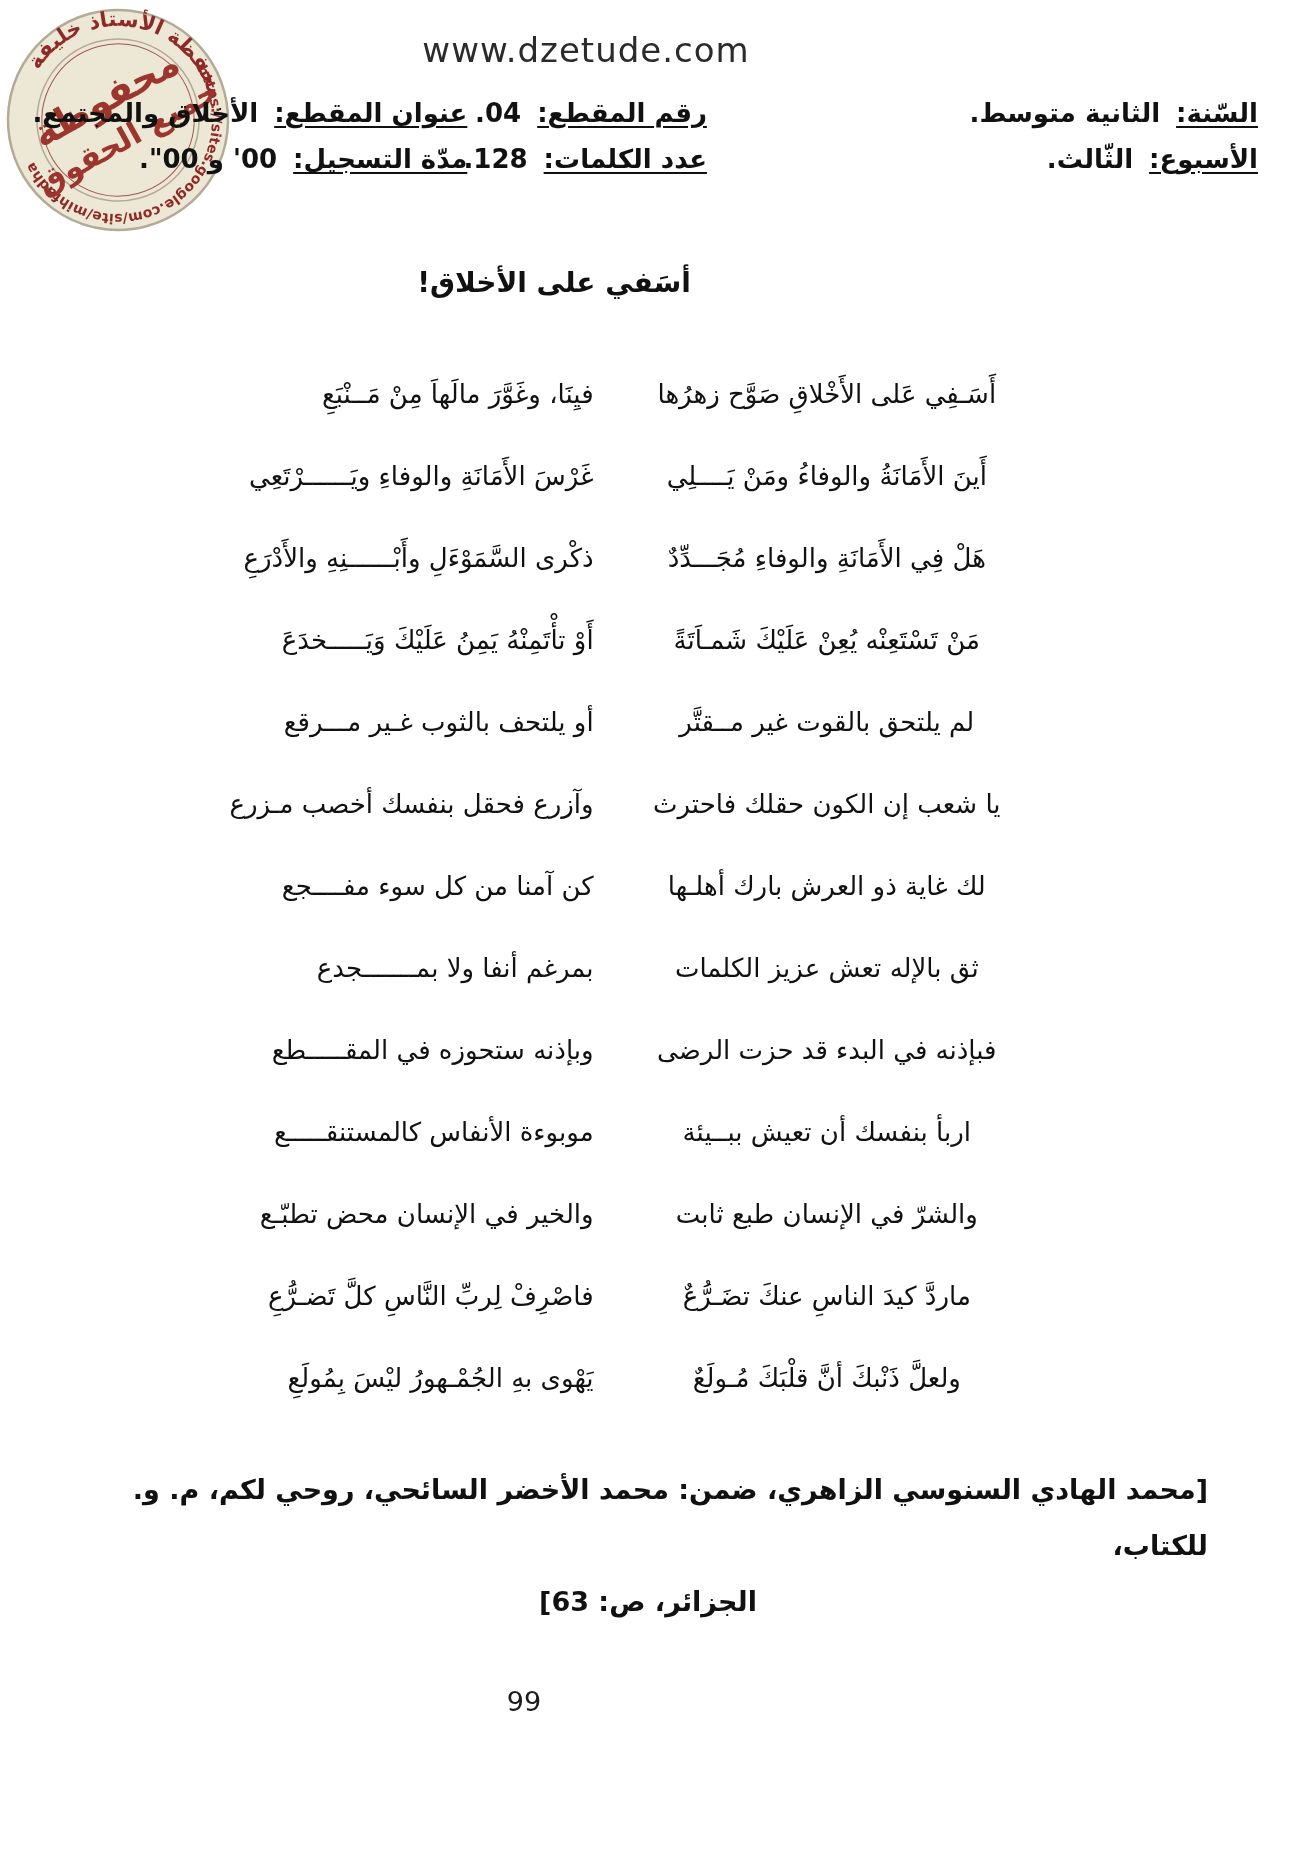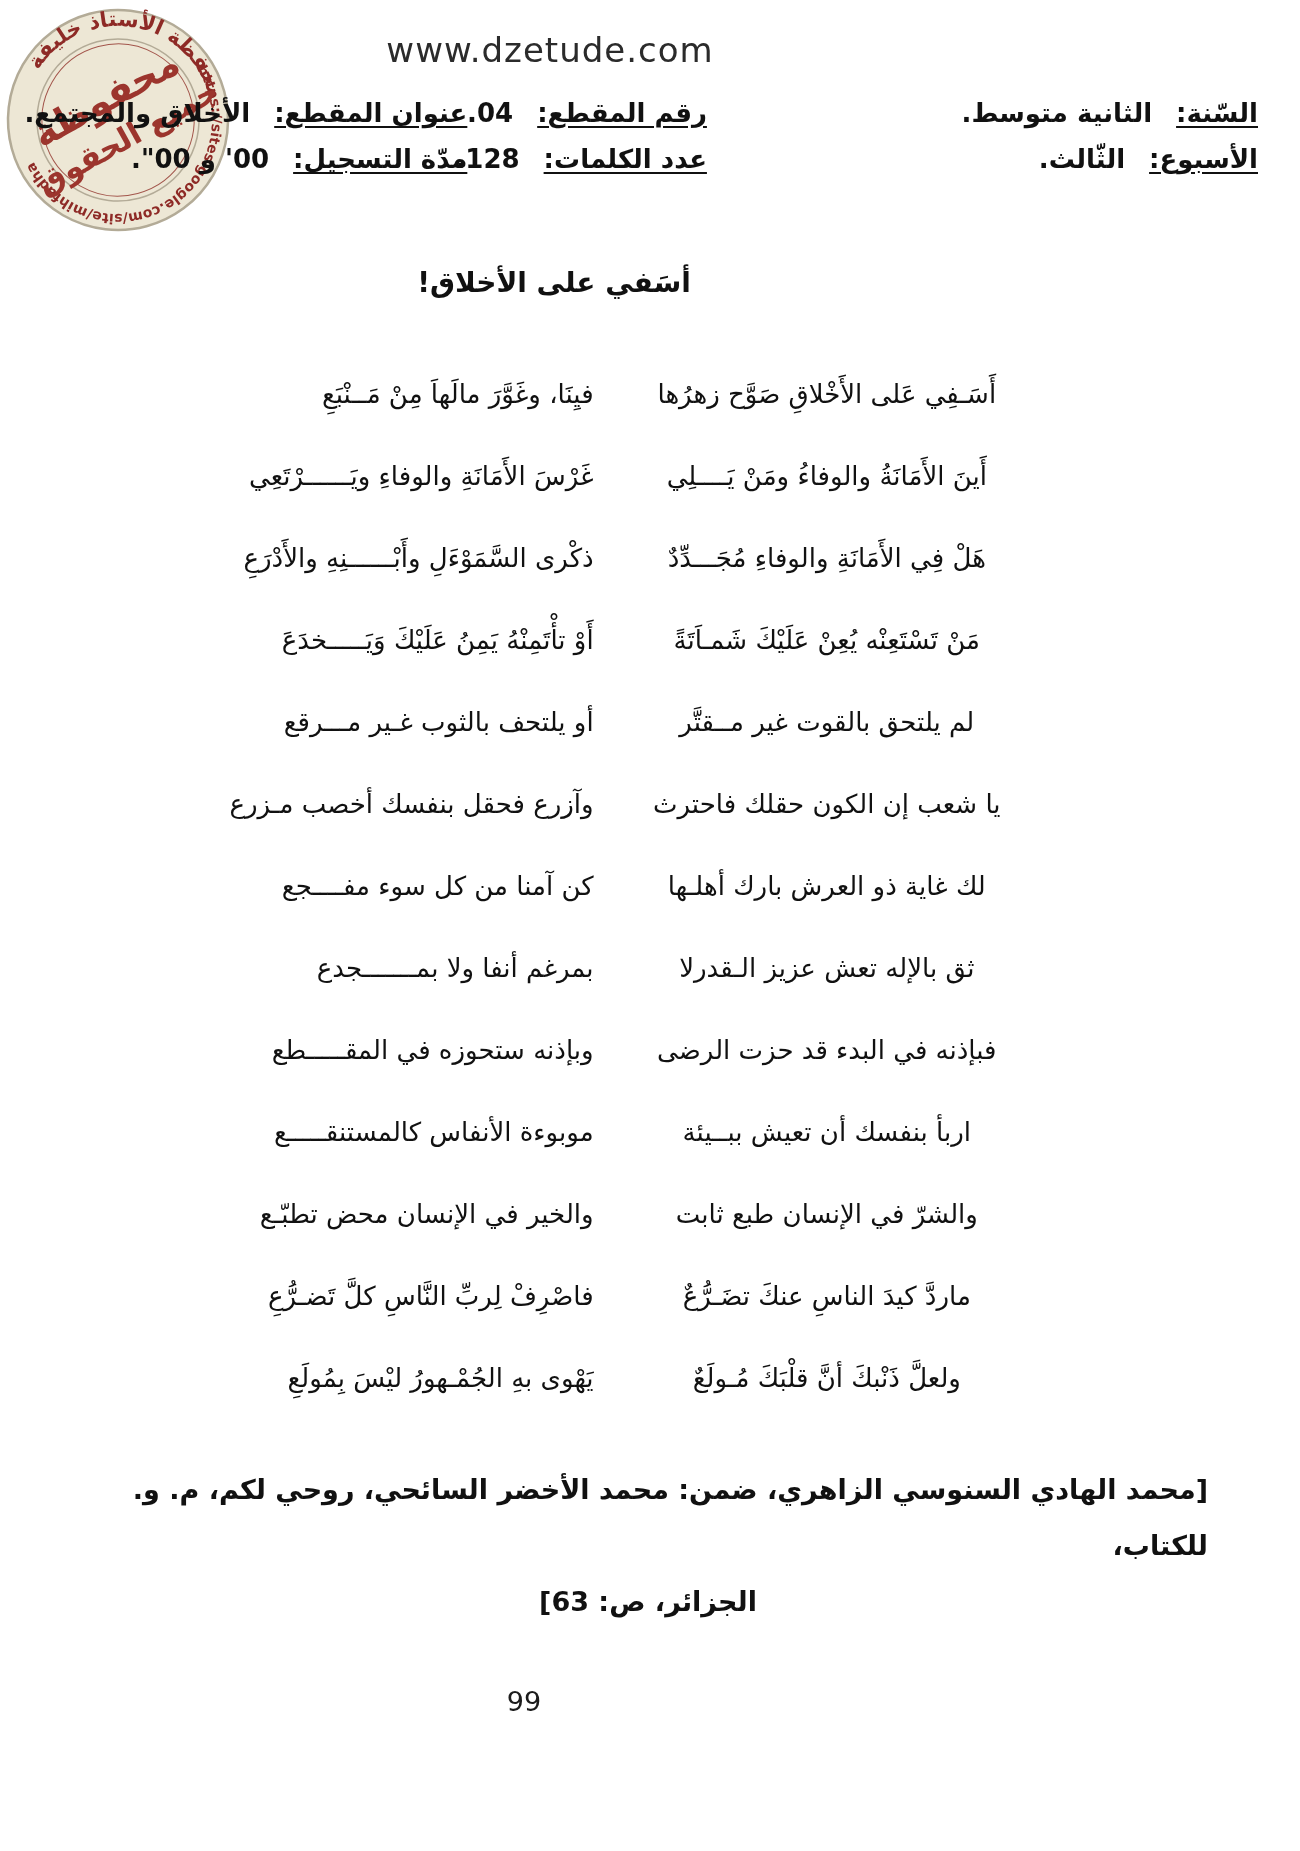--- a/index.html
+++ b/index.html
@@ -5,30 +5,30 @@
   html,body{margin:0;padding:0;}
   body{
     width:1300px;height:1851px;position:relative;background:#ffffff;
     font-family:"DejaVu Sans", sans-serif;color:#111;overflow:hidden;
   }
   
   .stamp{position:absolute;top:4px;left:2px;}
   
   .site{
     position:absolute;top:30px;left:0;width:1100px;text-align:center;
-    font-size:34px;color:#2b2b2b;letter-spacing:1px;
+    font-size:34px;color:#2b2b2b;letter-spacing:1px;padding-left:36px;
   }
   
   .meta{
     position:absolute;top:98px;right:42px;left:60px;direction:rtl;
     font-size:26px;font-weight:bold;
   }
   .meta-row{display:grid;grid-template-columns:46% 20% 34%;margin-bottom:16px;}
   .meta-cell{text-align:right;white-space:nowrap;}
-  .lbl{text-decoration:underline;text-underline-offset:4px;margin-left:24px;}
+  .lbl{text-decoration:underline;text-underline-offset:4px;margin-left:16px;}
   
   .poem-title{
     position:absolute;top:266px;left:0;width:1108px;text-align:center;
     font-size:28px;font-weight:bold;direction:rtl;
   }
   
   .poem{position:absolute;top:372px;right:240px;left:180px;direction:rtl;}
   .verse{display:flex;margin-bottom:38px;line-height:44px;font-size:26px;}
   .sadr{flex:0 0 53%;text-align:center;white-space:nowrap;}
   .ajuz{flex:1 1 auto;text-align:right;white-space:nowrap;}
@@ -121,21 +121,21 @@
   </div>
   <div class="verse">
     <div class="sadr">يا شعب إن الكون حقلك فاحترث</div>
     <div class="ajuz">وآزرع فحقل بنفسك أخصب مـزرع</div>
   </div>
   <div class="verse">
     <div class="sadr">لك غاية ذو العرش بارك أهلـها</div>
     <div class="ajuz">كن آمنا من كل سوء مفــــجع</div>
   </div>
   <div class="verse">
-    <div class="sadr">ثق بالإله تعش عزيز الـقدرلا</div>
+    <div class="sadr">ثق بالإله تعش عزيز الكلمات</div>
     <div class="ajuz">بمرغم أنفا ولا بمـــــــجدع</div>
   </div>
   <div class="verse">
     <div class="sadr">فبإذنه في البدء قد حزت الرضى</div>
     <div class="ajuz">وبإذنه ستحوزه في المقـــــطع</div>
   </div>
   <div class="verse">
     <div class="sadr">اربأ بنفسك أن تعيش ببــيئة</div>
     <div class="ajuz">موبوءة الأنفاس كالمستنقـــــع</div>
   </div>

